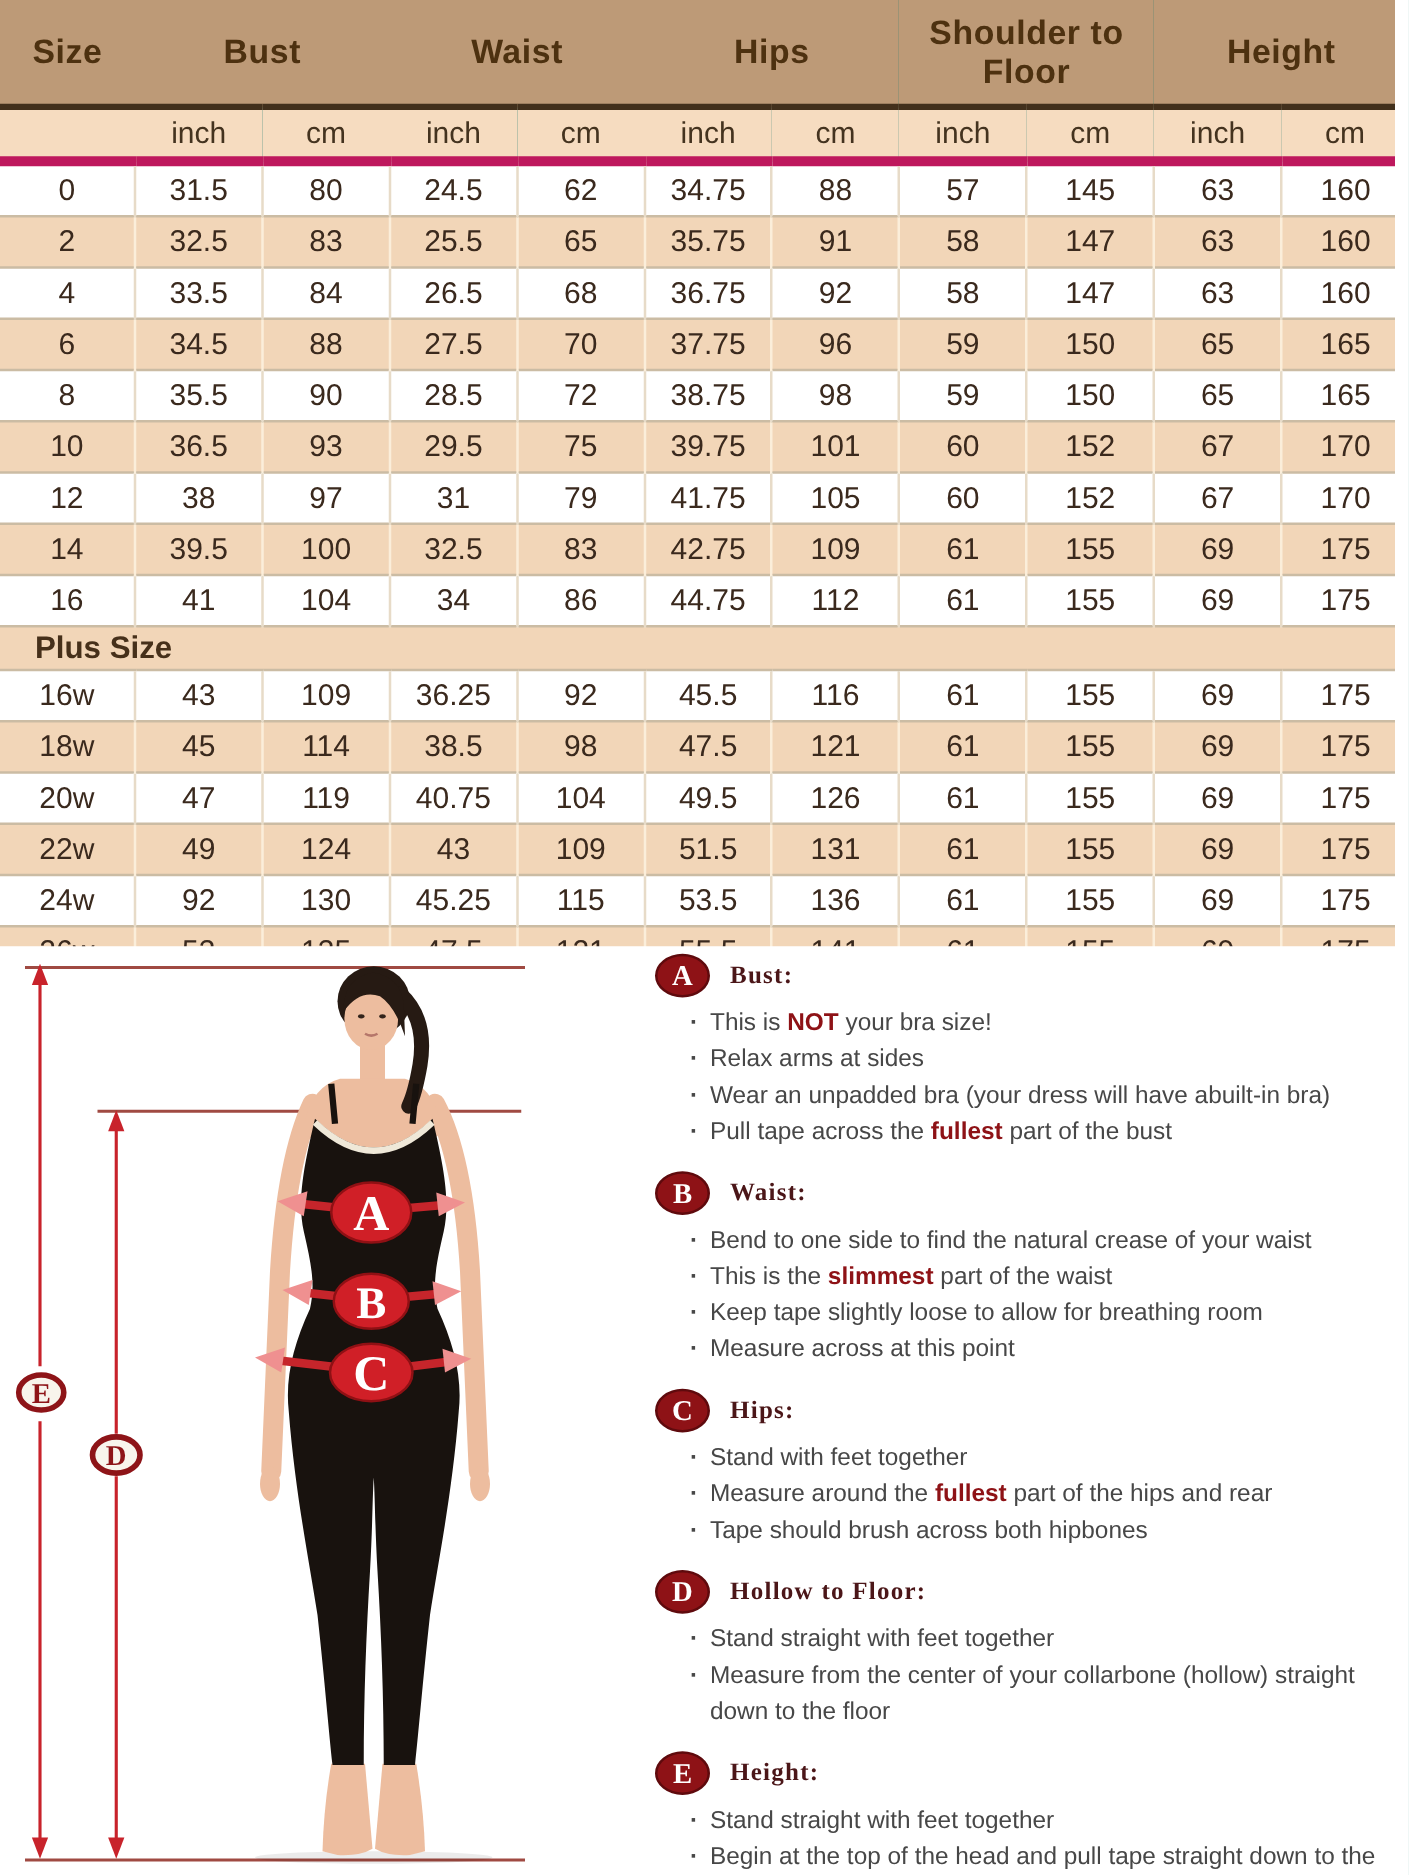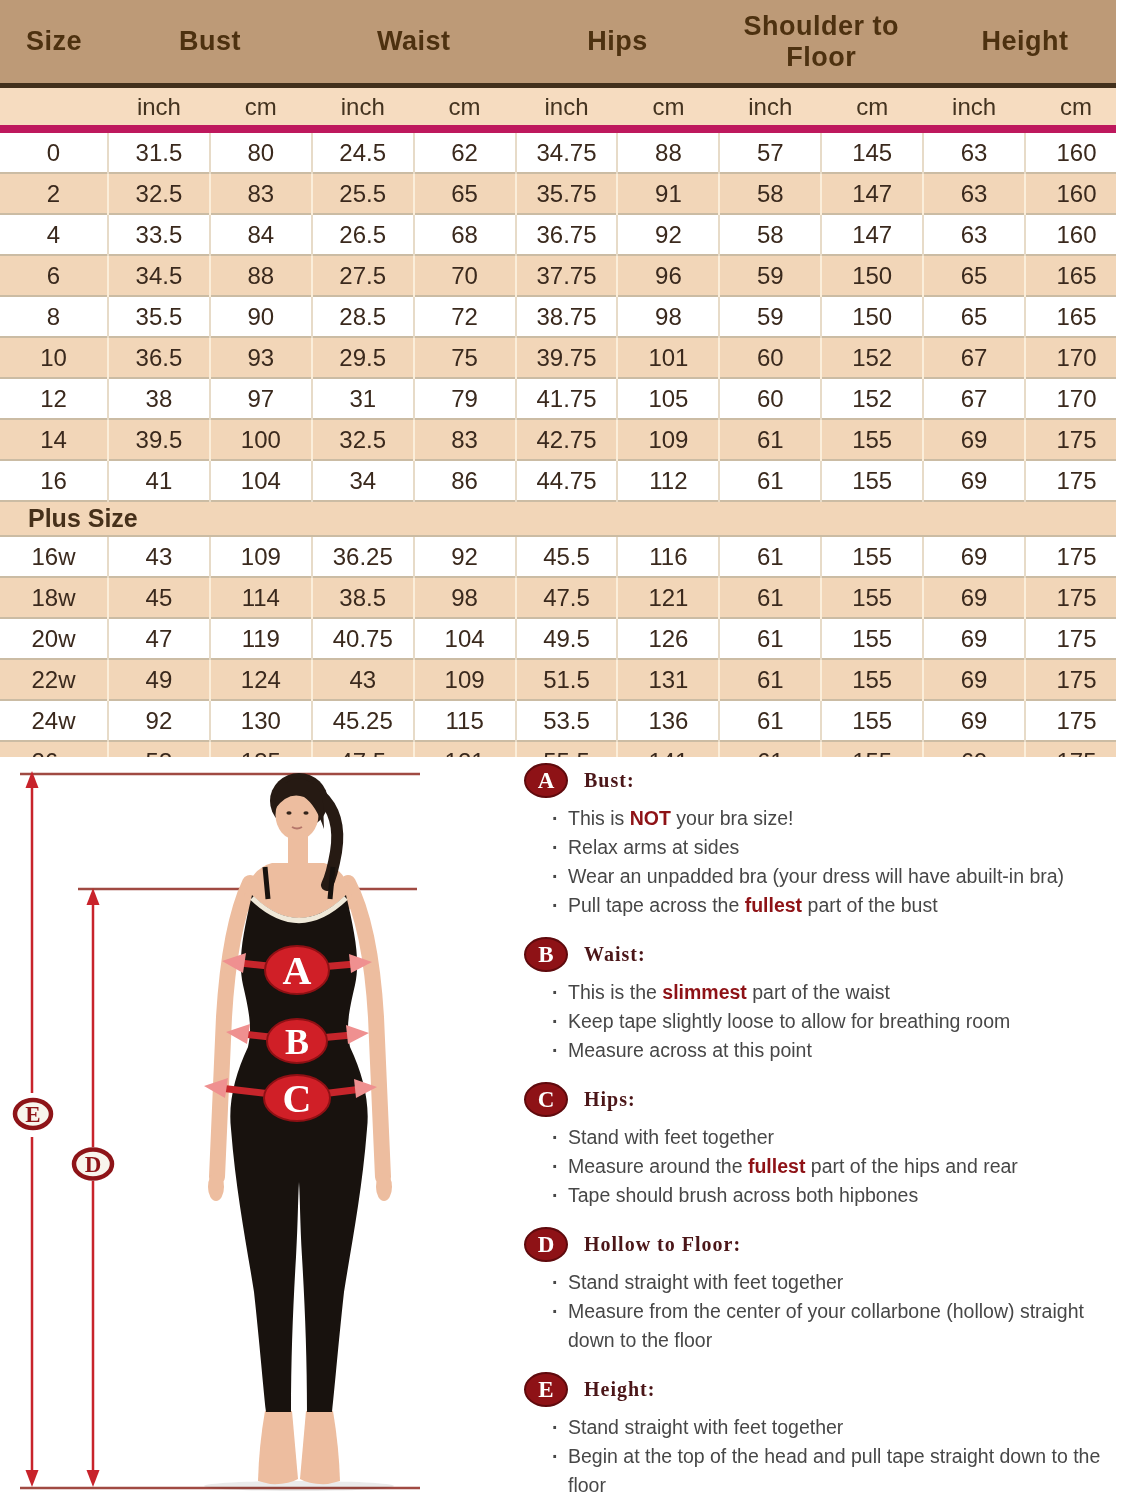--- a/index.html
+++ b/index.html
@@ -376,20 +376,21 @@
             <li><span>Wear an unpadded bra (your dress will have abuilt-in bra)</span></li>
             <li><span>Pull tape across the </span><b>fullest</b><span> part of the bust</span></li>
           </ul>
         </section>
         <section class="sec">
           <div class="sec-head">
             <span class="badge">B</span>
             <h2>Waist:</h2>
           </div>
           <ul>
+            <li><span>Bend to one side to find the natural crease of your waist</span></li>
             <li><span>This is the </span><b>slimmest</b><span> part of the waist</span></li>
             <li><span>Keep tape slightly loose to allow for breathing room</span></li>
             <li><span>Measure across at this point</span></li>
           </ul>
         </section>
         <section class="sec">
           <div class="sec-head">
             <span class="badge">C</span>
             <h2>Hips:</h2>
           </div>

